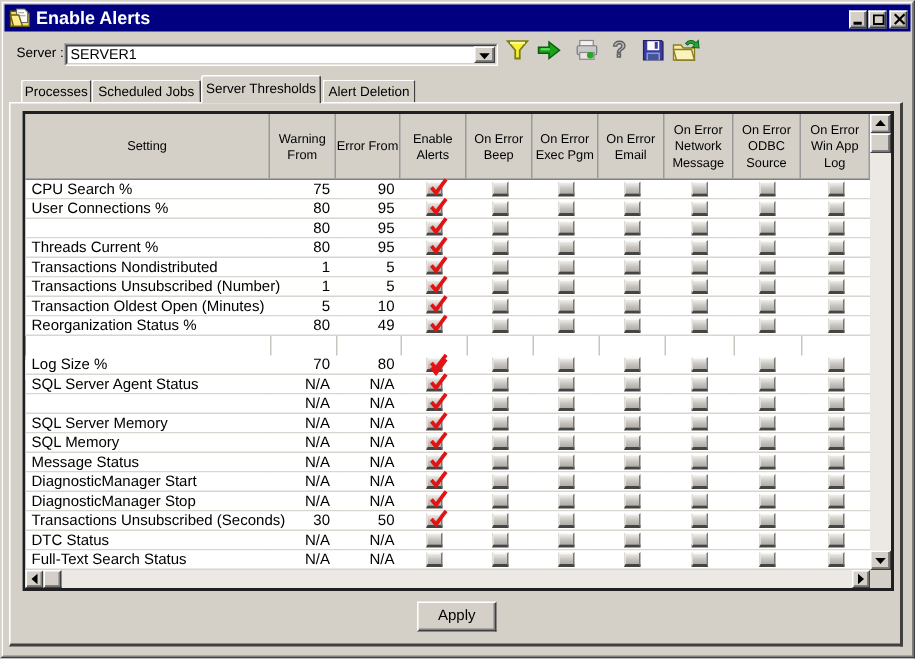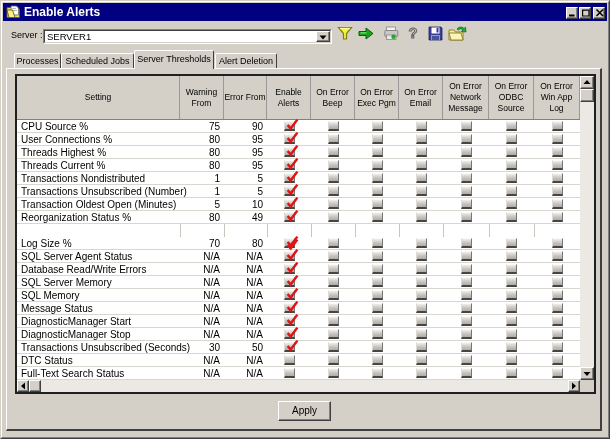--- a/index.html
+++ b/index.html
@@ -188,21 +188,21 @@
 <div class="vline" style="left:180px"></div>
 <div class="vline" style="left:224px"></div>
 <div class="vline" style="left:267px"></div>
 <div class="vline" style="left:311px"></div>
 <div class="vline" style="left:355px"></div>
 <div class="vline" style="left:399px"></div>
 <div class="vline" style="left:443px"></div>
 <div class="vline" style="left:489px"></div>
 <div class="vline" style="left:534px"></div>
 <div class="row" style="top:120px">
-<div class="rtxt">CPU Source %</div>
+<div class="rtxt">CPU Search %</div>
 <div class="rnum" style="left:100px;width:103px">75</div>
 <div class="rnum" style="left:180px;width:66px">90</div>
 <div class="cbtn" style="left:267px"></div>
     <svg class="chk" style="left:269px" width="11" height="12" viewBox="0 0 11 12">
       <path d="M1 6.5 L3.8 9.8 L10 1.5" stroke="#e01414" stroke-width="2.3" fill="none"></path>
     </svg>
 <div class="cbtn" style="left:311px"></div>
 <div class="cbtn" style="left:355px"></div>
 <div class="cbtn" style="left:399px"></div>
 <div class="cbtn" style="left:444px"></div>
@@ -218,21 +218,20 @@
       <path d="M1 6.5 L3.8 9.8 L10 1.5" stroke="#e01414" stroke-width="2.3" fill="none"></path>
     </svg>
 <div class="cbtn" style="left:311px"></div>
 <div class="cbtn" style="left:355px"></div>
 <div class="cbtn" style="left:399px"></div>
 <div class="cbtn" style="left:444px"></div>
 <div class="cbtn" style="left:489px"></div>
 <div class="cbtn" style="left:535px"></div>
 </div>
 <div class="row" style="top:146px">
-<div class="rtxt">Threads Highest %</div>
 <div class="rnum" style="left:100px;width:103px">80</div>
 <div class="rnum" style="left:180px;width:66px">95</div>
 <div class="cbtn" style="left:267px"></div>
     <svg class="chk" style="left:269px" width="11" height="12" viewBox="0 0 11 12">
       <path d="M1 6.5 L3.8 9.8 L10 1.5" stroke="#e01414" stroke-width="2.3" fill="none"></path>
     </svg>
 <div class="cbtn" style="left:311px"></div>
 <div class="cbtn" style="left:355px"></div>
 <div class="cbtn" style="left:399px"></div>
 <div class="cbtn" style="left:444px"></div>
@@ -353,21 +352,20 @@
       <path d="M1 6.5 L3.8 9.8 L10 1.5" stroke="#e01414" stroke-width="2.3" fill="none"></path>
     </svg>
 <div class="cbtn" style="left:311px"></div>
 <div class="cbtn" style="left:355px"></div>
 <div class="cbtn" style="left:399px"></div>
 <div class="cbtn" style="left:444px"></div>
 <div class="cbtn" style="left:489px"></div>
 <div class="cbtn" style="left:535px"></div>
 </div>
 <div class="row" style="top:263px">
-<div class="rtxt">Database Read/Write Errors</div>
 <div class="rnum" style="left:100px;width:103px">N/A</div>
 <div class="rnum" style="left:180px;width:66px">N/A</div>
 <div class="cbtn" style="left:267px"></div>
     <svg class="chk" style="left:269px" width="11" height="12" viewBox="0 0 11 12">
       <path d="M1 6.5 L3.8 9.8 L10 1.5" stroke="#e01414" stroke-width="2.3" fill="none"></path>
     </svg>
 <div class="cbtn" style="left:311px"></div>
 <div class="cbtn" style="left:355px"></div>
 <div class="cbtn" style="left:399px"></div>
 <div class="cbtn" style="left:444px"></div>

